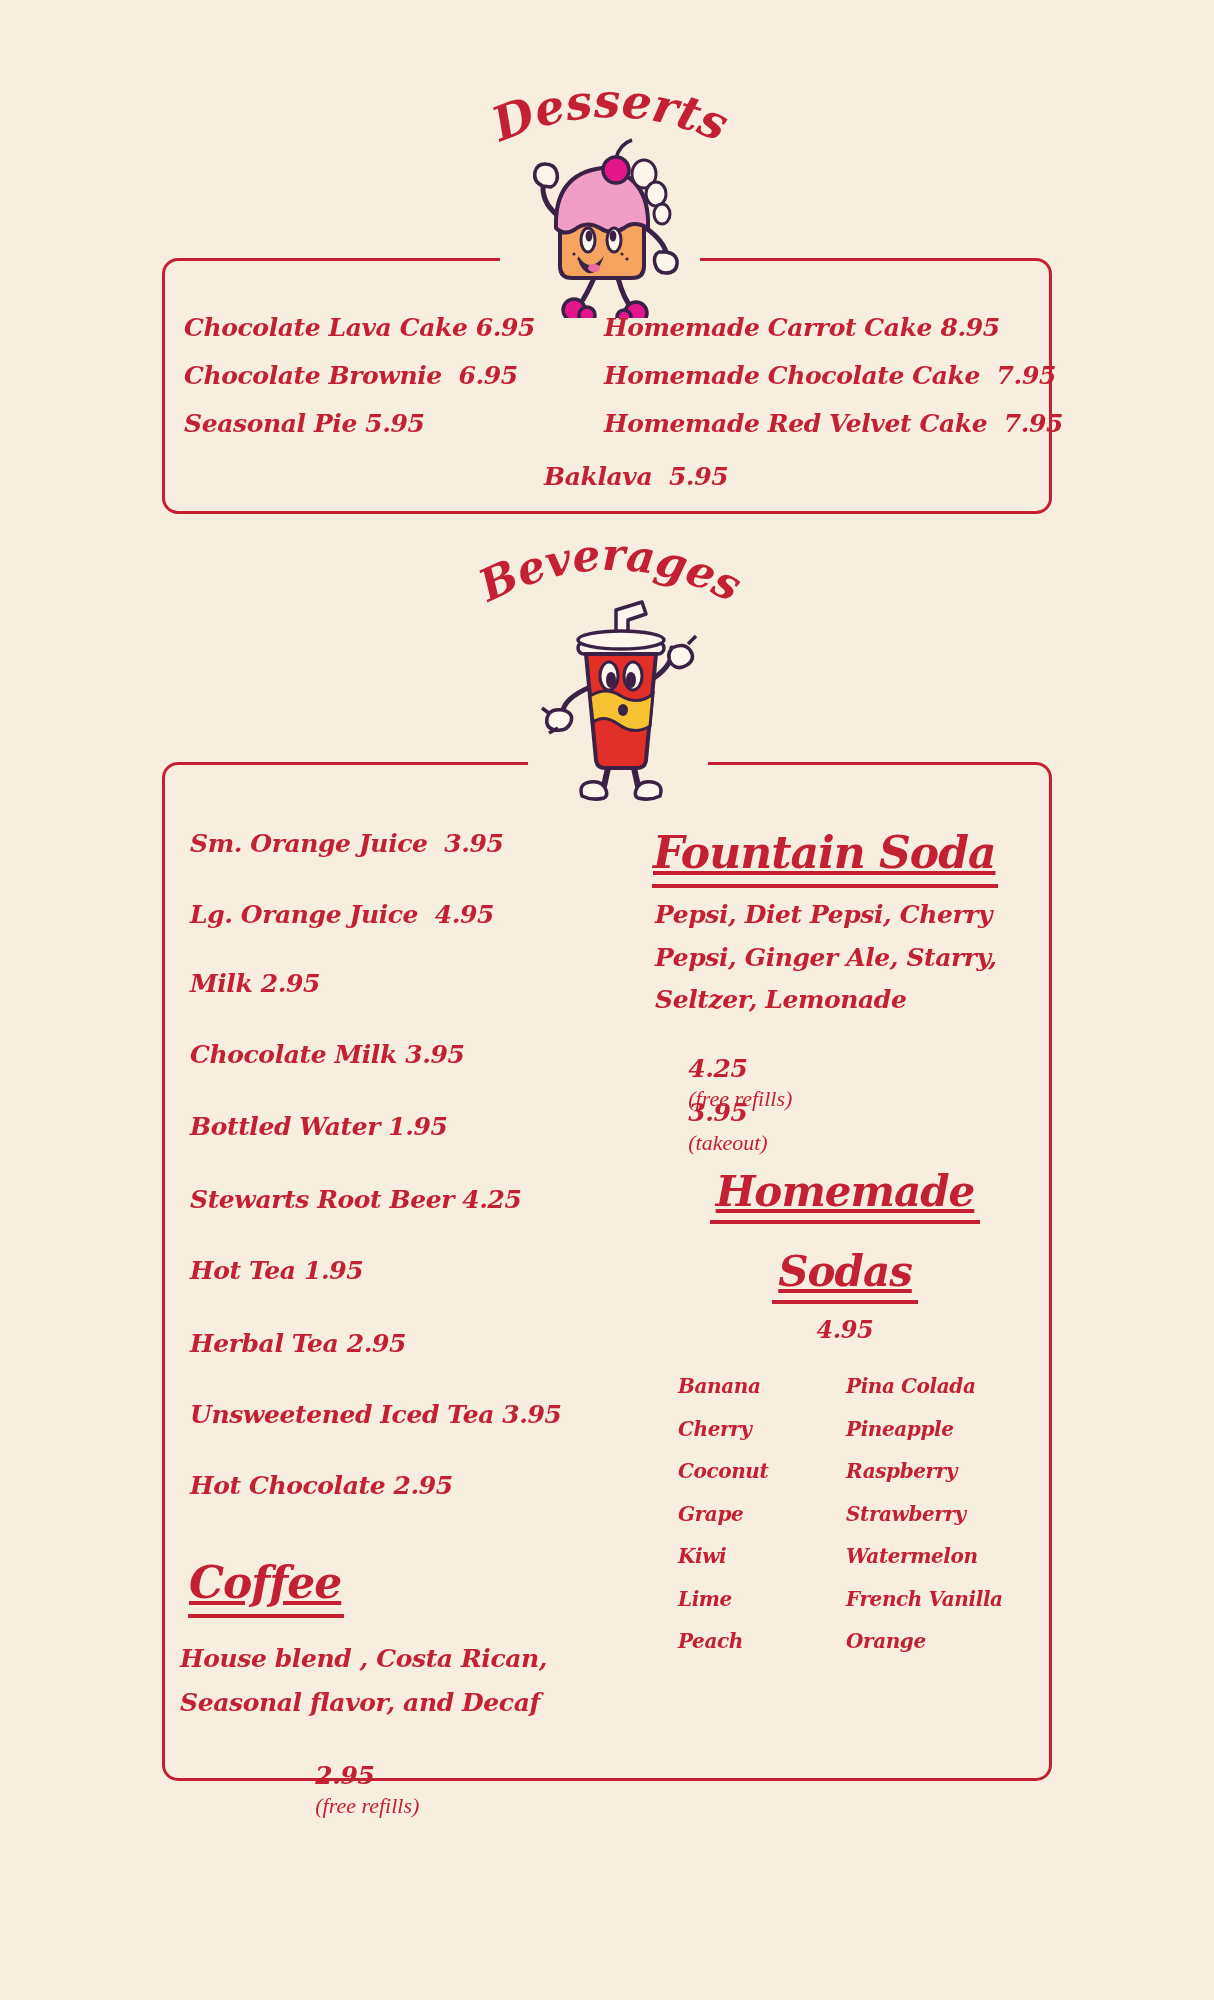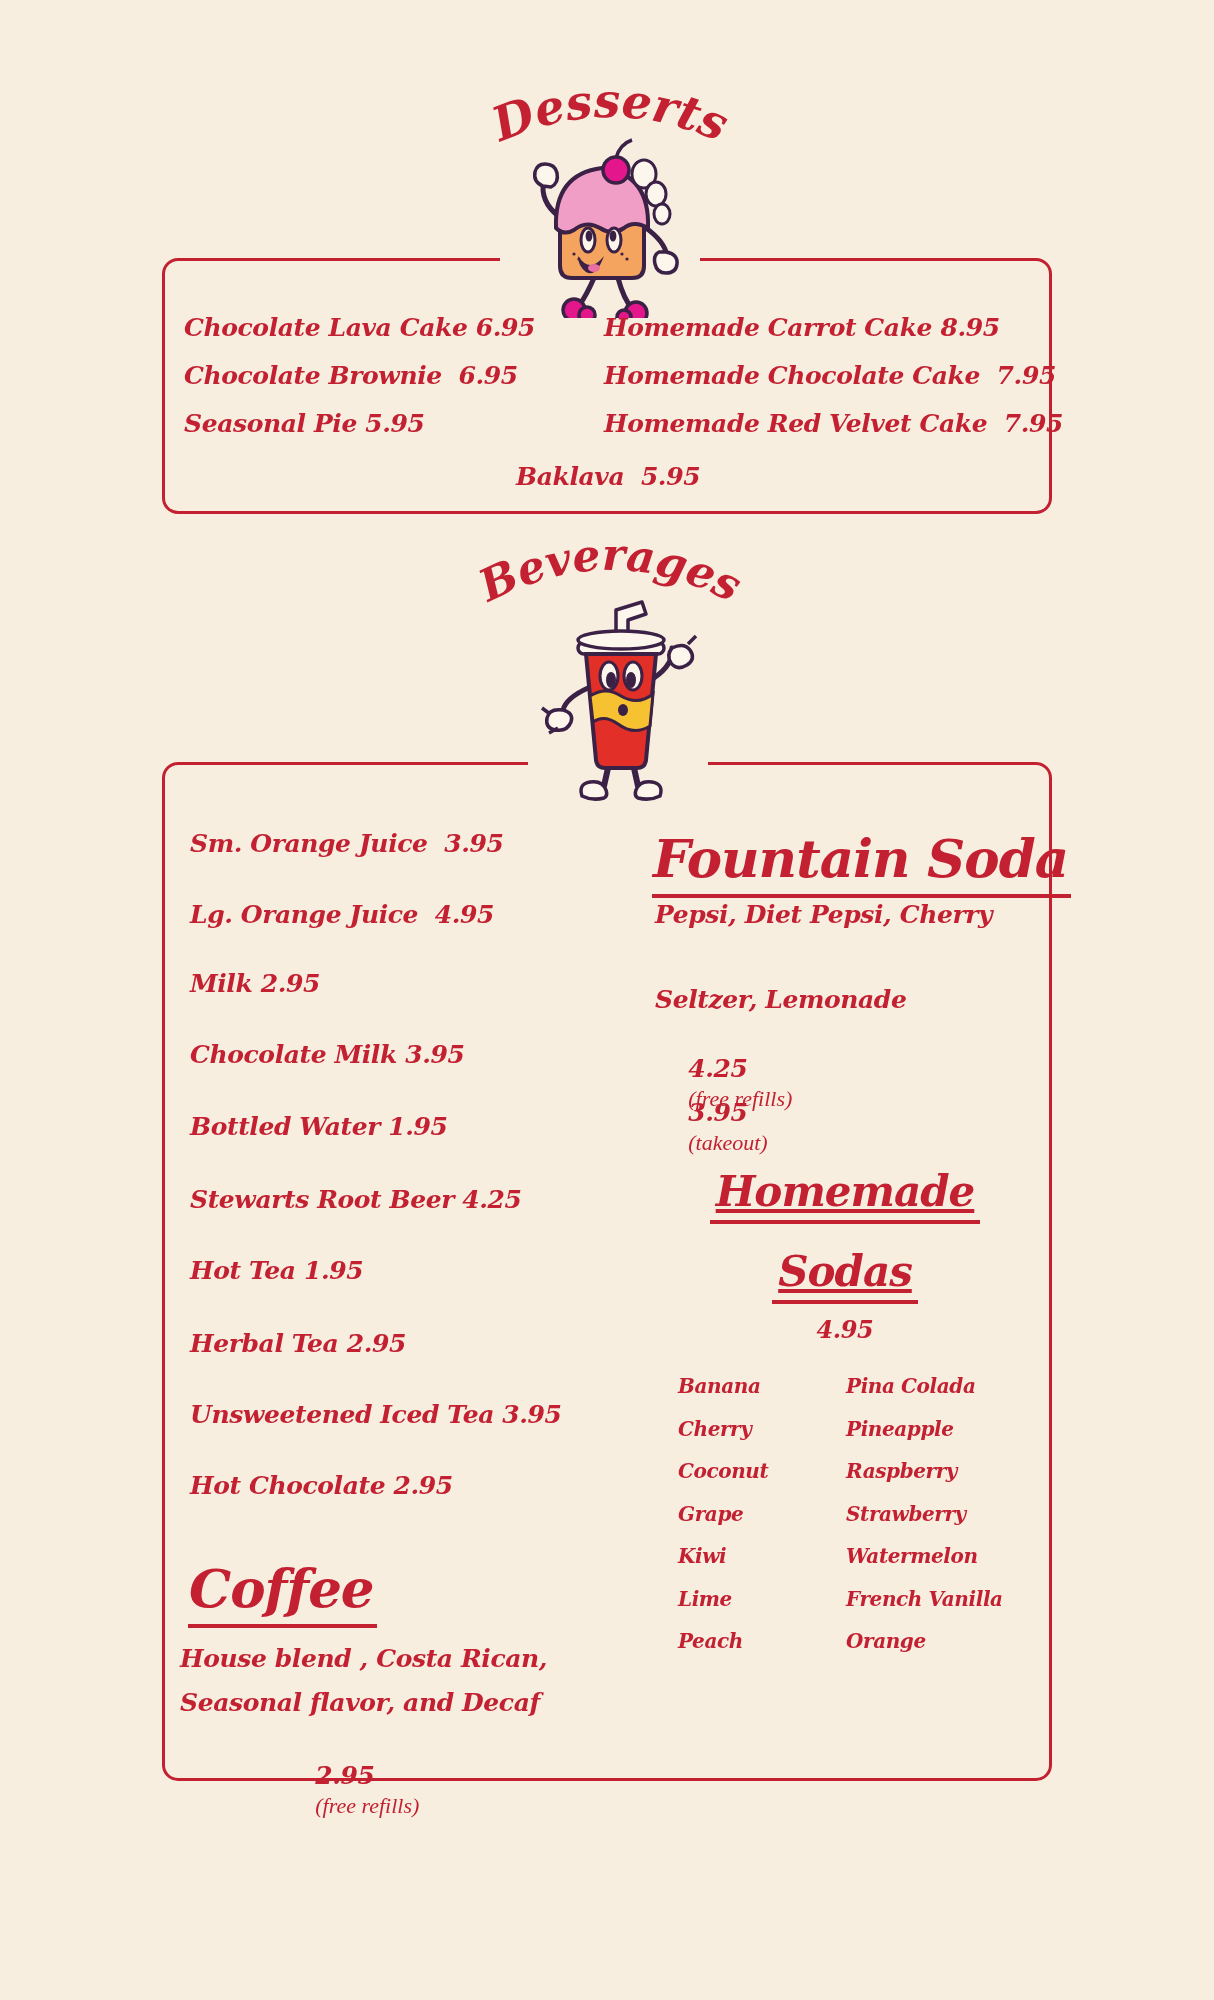--- a/index.html
+++ b/index.html
@@ -17,21 +17,21 @@
   .mascot{position:absolute;z-index:3;}
 
   
   .arch{position:absolute;z-index:1;}
   .arch text{fill:var(--red);font-family:"DejaVu Serif",serif;font-style:italic;font-weight:700;}
 
   
   .item{position:absolute;color:var(--red);
         font-family:"DejaVu Serif",serif;font-style:italic;font-weight:700;
         font-size:25px;line-height:1.15;white-space:pre;letter-spacing:-0.4px;z-index:1;}
-  .small-heading{font-size:53px;letter-spacing:-1px;border-bottom:4px solid var(--red);padding:0 3px 5px 1px;}
+  .small-heading{font-size:44px;letter-spacing:-1px;border-bottom:4px solid var(--red);padding:0 3px 5px 1px;text-decoration:underline;}
   .center-col{width:380px;text-align:center;white-space:normal;}
   .center-col .hline{display:inline-block;border-bottom:4px solid var(--red);padding:0 6px 4px 6px;text-decoration:underline;}
   .note{font-family:"Liberation Serif",serif;font-weight:400;font-size:22px;letter-spacing:0;}
   .flavor{font-size:20px;}
 </style>
 </head>
 <body>
 
 <div class="page">
 
@@ -91,21 +91,21 @@
         <circle cx="115" cy="131" r="1.6" fill="#3a2145"></circle>
     </g>
   </svg>
 
   <div class="item" style="left:184px;top:314px;">Chocolate Lava Cake 6.95</div>
   <div class="item" style="left:184px;top:362px;">Chocolate Brownie  6.95</div>
   <div class="item" style="left:184px;top:410px;">Seasonal Pie 5.95</div>
   <div class="item" style="left:604px;top:314px;">Homemade Carrot Cake 8.95</div>
   <div class="item" style="left:604px;top:362px;">Homemade Chocolate Cake  7.95</div>
   <div class="item" style="left:604px;top:410px;">Homemade Red Velvet Cake  7.95</div>
-  <div class="item" style="left:516px;top:463px;">Baklava  5.95</div>
+  <div class="item" style="left:544px;top:463px;">Baklava  5.95</div>
 
   <svg class="arch" style="left:440px;top:528px;" width="340" height="125" viewBox="0 0 340 125">
     <path id="arc-bev" d="M 8,100 Q 170,-16 332,100" fill="none"></path>
     <text font-size="44"><textPath href="#arc-bev" startOffset="50%" text-anchor="middle">Beverages</textPath></text>
   </svg>
 
   <div class="menu-box" style="left:162px;top:762px;width:890px;height:1019px;"></div>
   <div class="border-gap" style="left:528px;top:755px;width:180px;"></div>
 
   <svg class="mascot" style="left:520px;top:592px;" width="200" height="210" viewBox="0 0 200 210">
@@ -156,20 +156,21 @@
   <div class="item small-heading" style="left:188px;top:1558px;">Coffee</div>
   <div class="item" style="left:180px;top:1645px;">House blend , Costa Rican,</div>
   <div class="item" style="left:180px;top:1689px;">Seasonal flavor, and Decaf</div>
   <div class="item" style="left:282px;top:1733px;">
     <span>2.95</span>
     <span class="note">(free refills)</span>
   </div>
 
   <div class="item small-heading" style="left:652px;top:828px;">Fountain Soda</div>
   <div class="item" style="left:655px;top:901px;">Pepsi, Diet Pepsi, Cherry</div>
+  <div class="item" style="left:655px;top:944px;">Pepsi, Ginger Ale, Starry,</div>
   <div class="item" style="left:655px;top:986px;">Seltzer, Lemonade</div>
   <div class="item" style="left:655px;top:1026px;">
     <span>4.25</span>
     <span class="note">(free refills)</span>
   </div>
   <div class="item" style="left:655px;top:1070px;">
     <span>3.95</span>
     <span class="note">(takeout)</span>
   </div>
 

